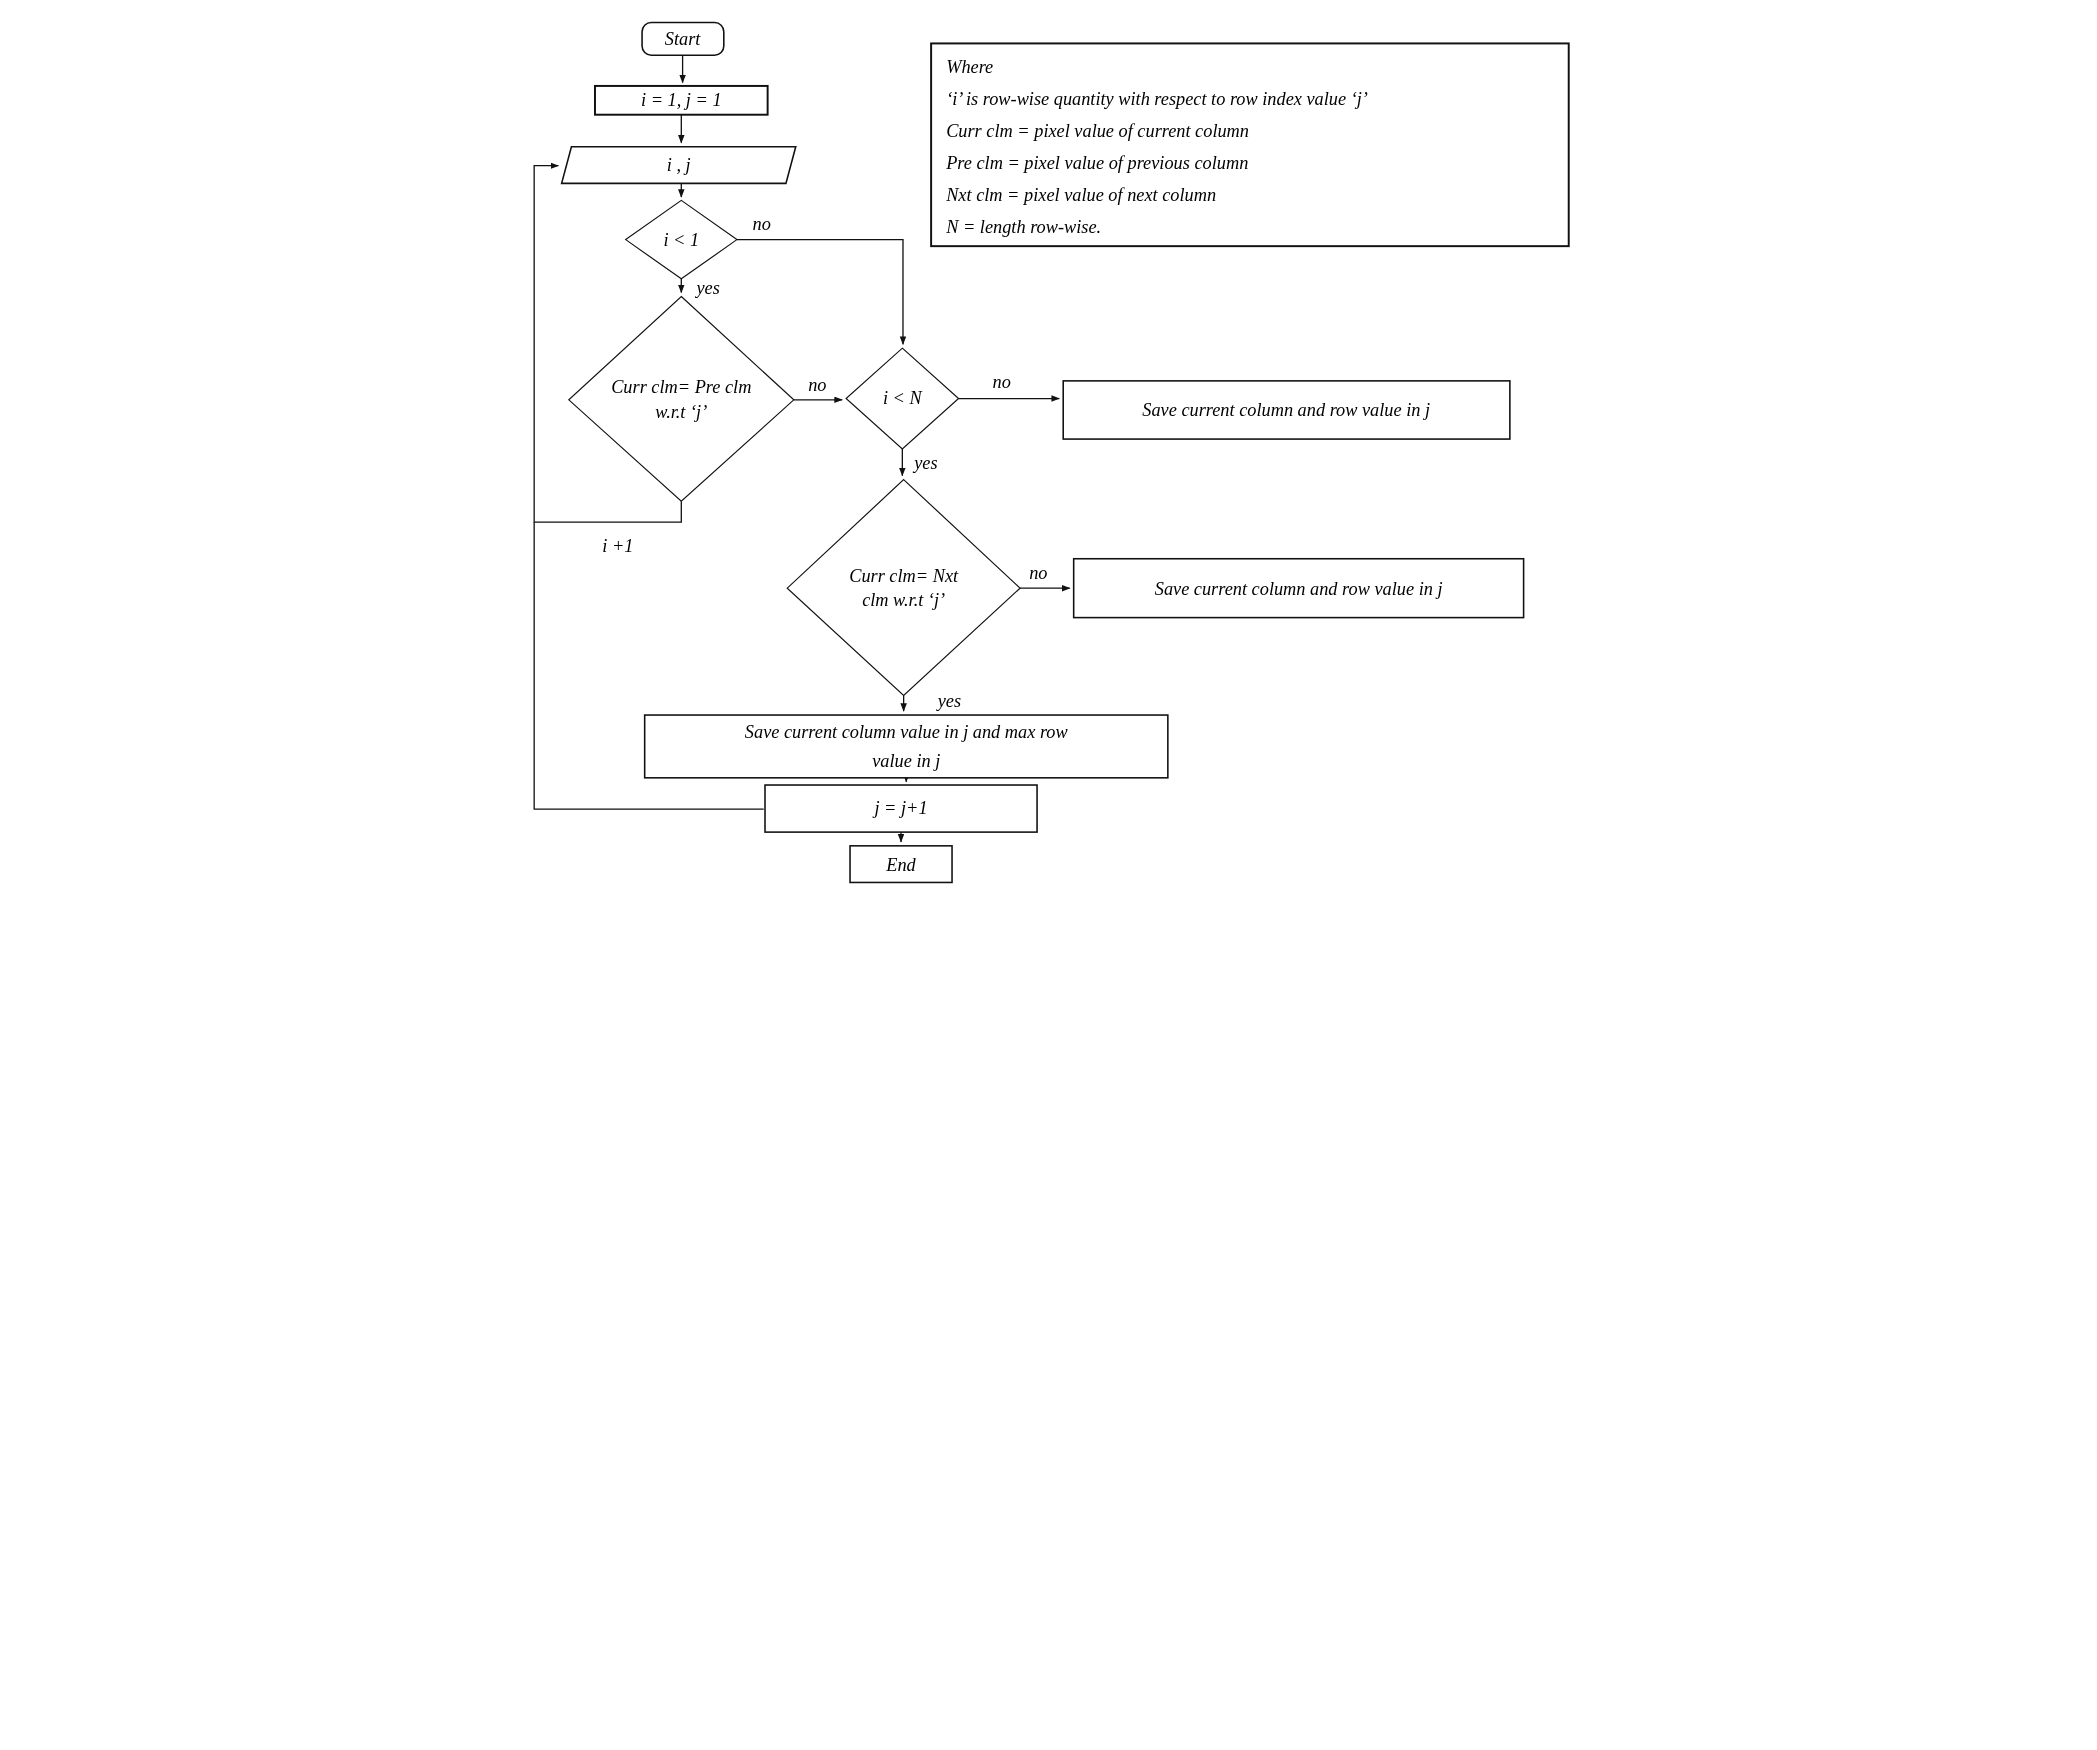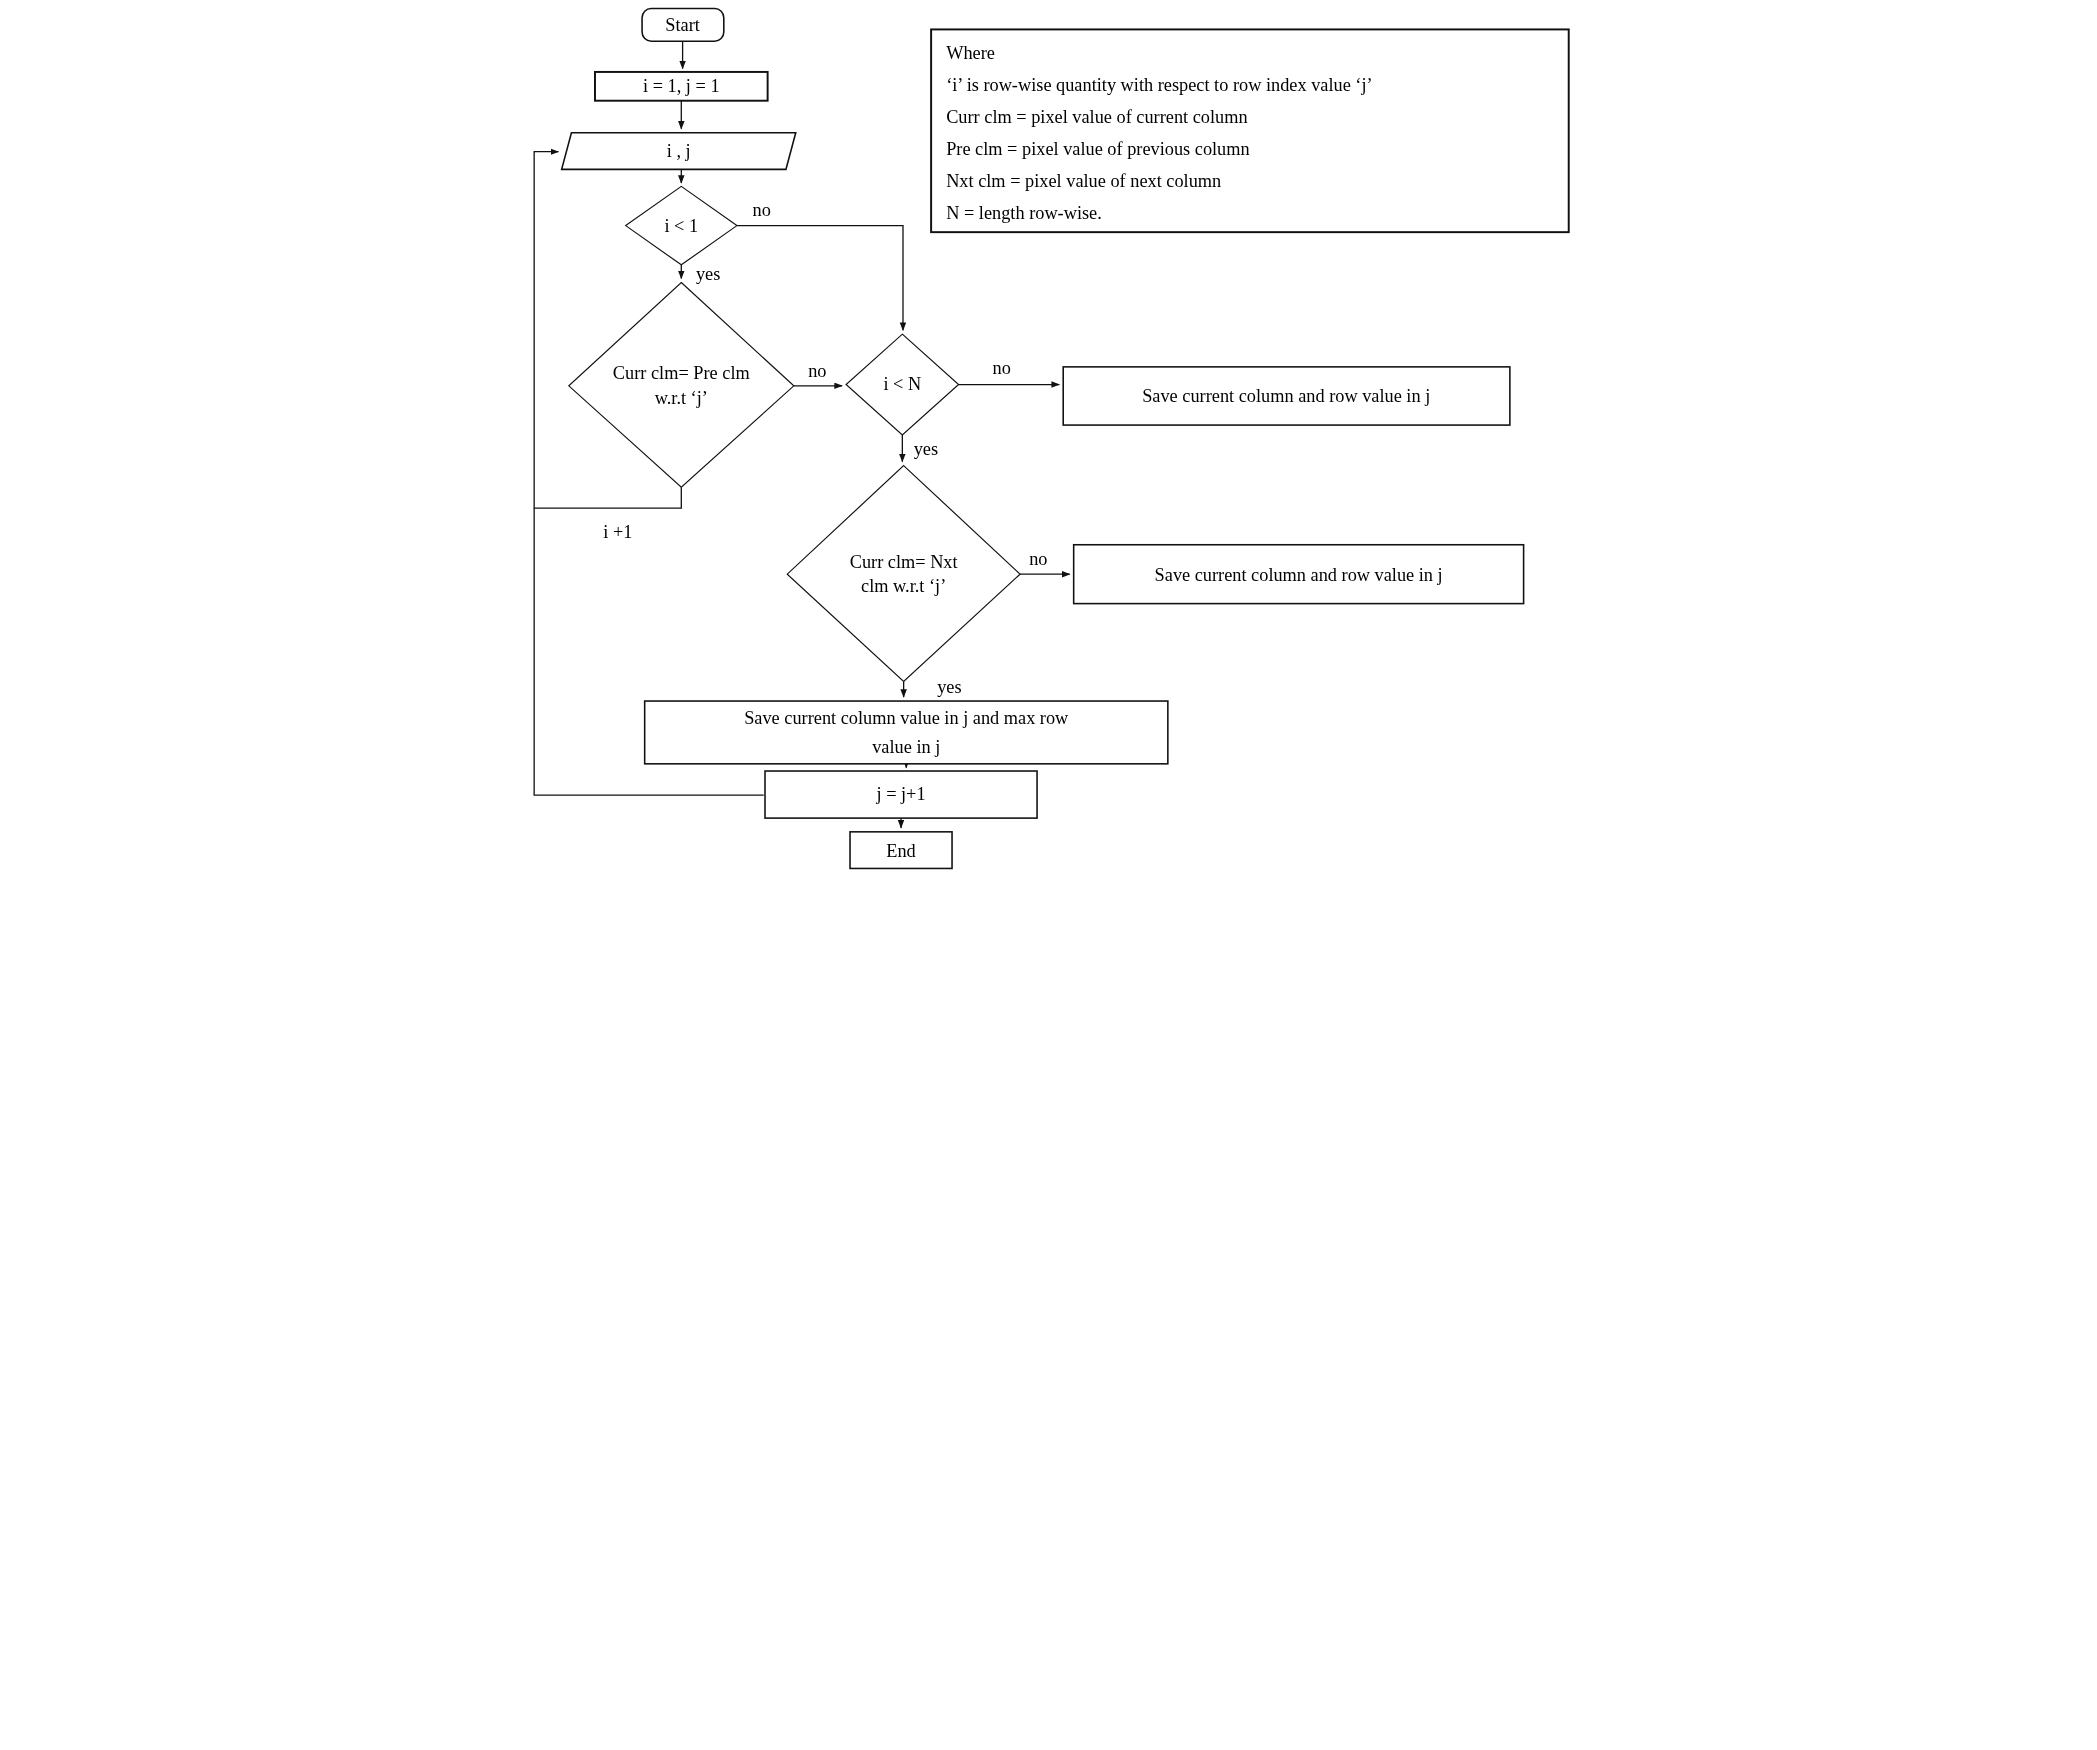--- a/index.html
+++ b/index.html
@@ -1,18 +1,19 @@
 <!DOCTYPE html>
 <html style="font-size:10.5px"><head>
 <meta charset="utf-8">
 <style>
   html,body{margin:0;padding:0;background:#ffffff;}
   .canvas{
-    width:1049px;height:875px;margin:0 auto;background:#ffffff;
+    width:1049px;height:875px;margin:14px auto;background:#ffffff;
     font-family:"Liberation Serif","DejaVu Serif",serif;
+    font-style:italic;
   }
   svg{display:block;width:100%;height:100%;}
   .edge{stroke:#111111;stroke-width:2;fill:none;}
   .shape{fill:#ffffff;stroke:#111111;}
   .thin{stroke-width:1.8;}
   .mid{stroke-width:2.4;}
   .bold{stroke-width:3;}
   .nodetext{font-size:28px;fill:#000000;text-anchor:middle;}
   .legendtext{font-size:28px;fill:#000000;text-anchor:start;}
   .edgetext{font-size:28px;fill:#000000;text-anchor:middle;}

